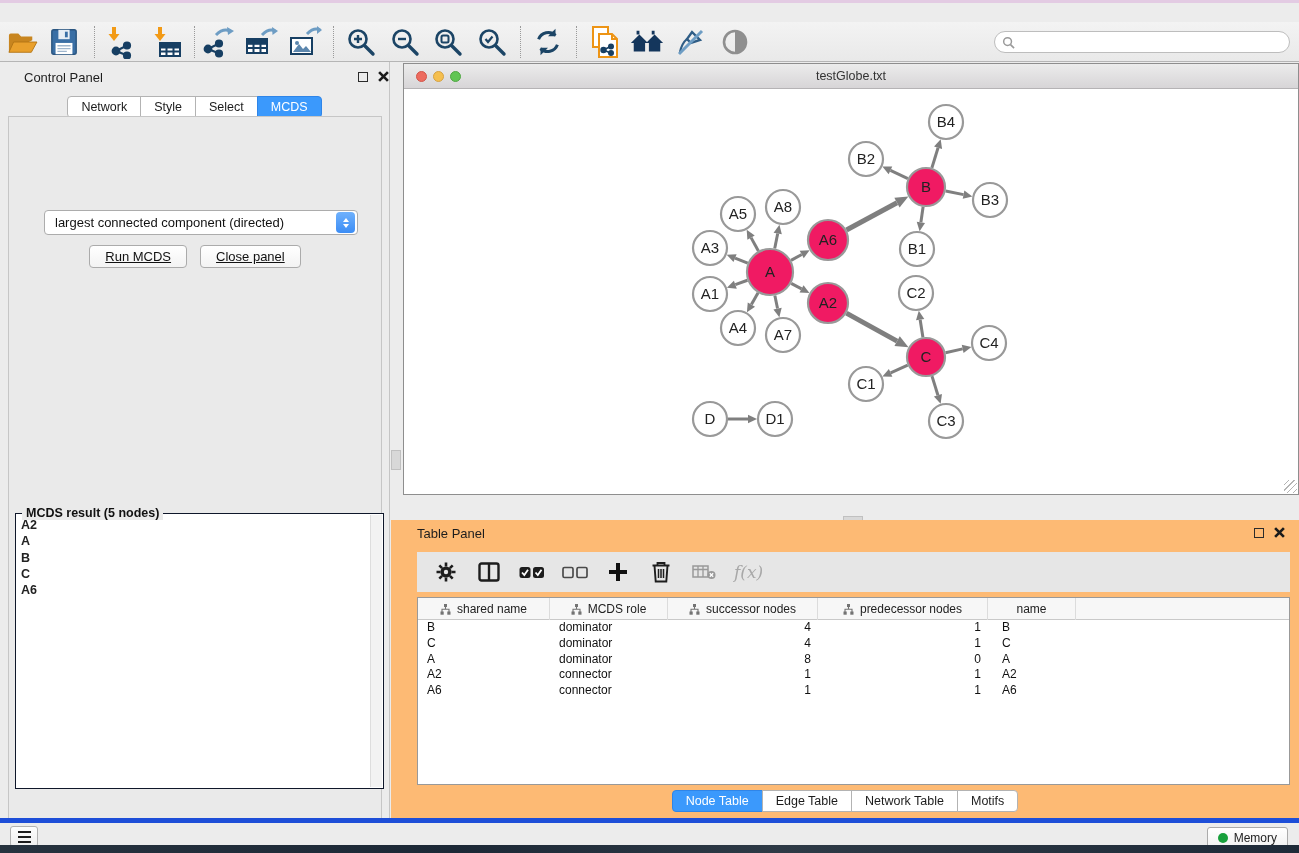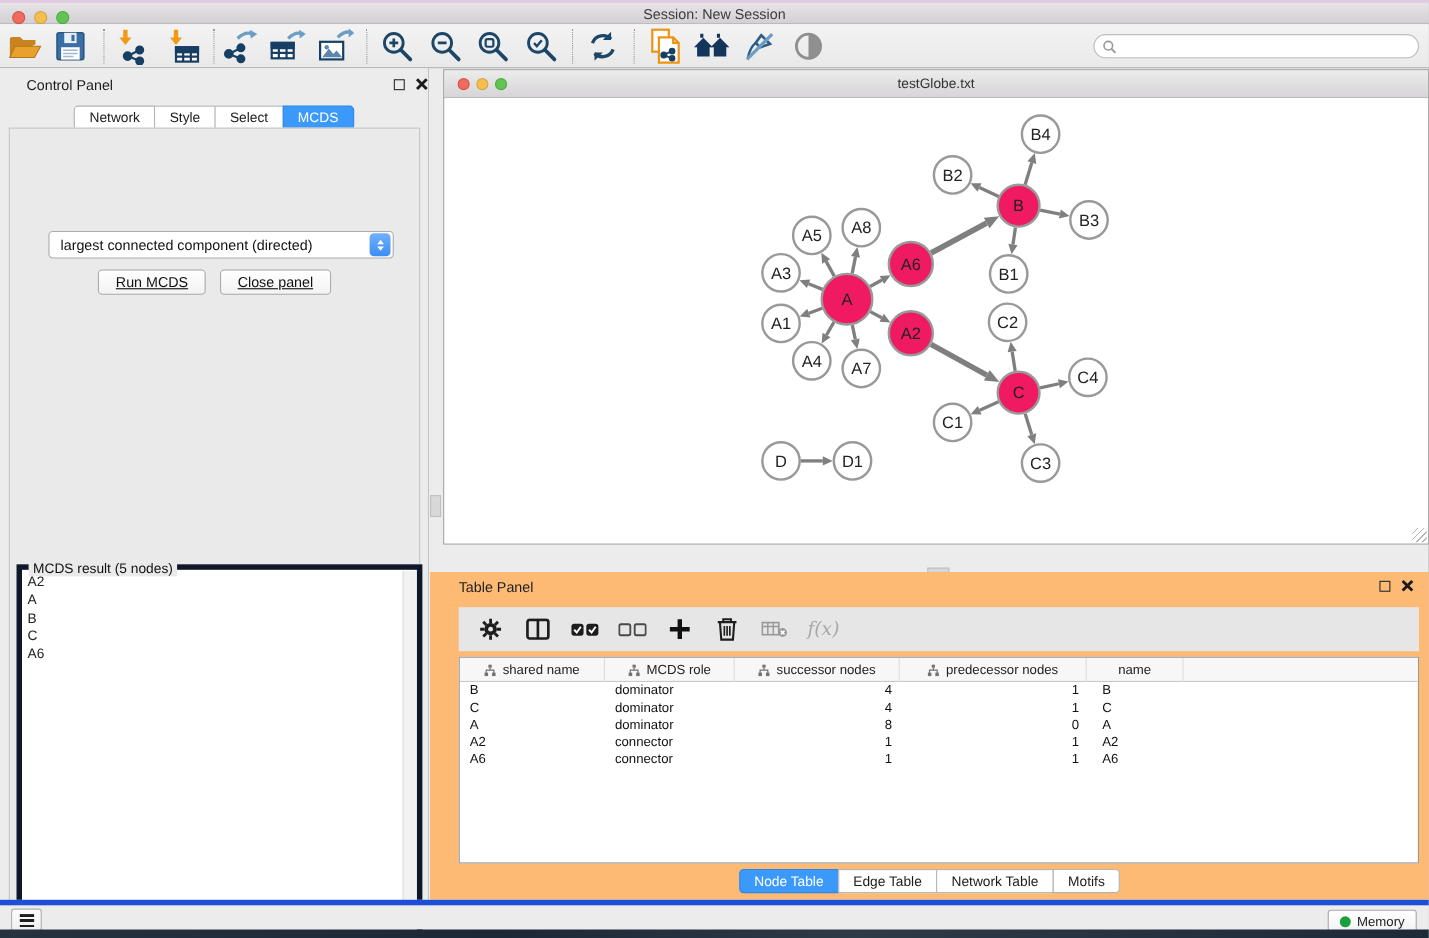--- a/index.html
+++ b/index.html
@@ -43,21 +43,21 @@
              border-radius:4px;display:flex;align-items:center;}
   .criterion .val{flex:1;font-size:13px;padding-left:10px;color:#111;white-space:nowrap;overflow:hidden;}
   .stepper{width:19px;height:21px;margin-right:2px;border-radius:4px;background:linear-gradient(#6fb1fc,#3c8df5);
            display:flex;flex-direction:column;align-items:center;justify-content:center;gap:2px;}
   .chev{width:0;height:0;border-left:3.5px solid transparent;border-right:3.5px solid transparent;}
   .chev.up{border-bottom:4px solid #fff;}
   .chev.down{border-top:4px solid #fff;}
   .cp-buttons{position:absolute;left:0;right:0;top:128px;display:flex;justify-content:center;gap:13px;}
   .btn{height:23px;background:linear-gradient(#ffffff,#f3f3f3);border:1px solid #ababab;border-radius:4px;
        font-size:13px;padding:0 15px;line-height:21px;color:#111;text-decoration:underline;}
-  .result-box{position:absolute;left:6px;top:396px;width:369px;height:340px;border:5px solid #0f172a;background:#fff;}
+  .result-box{position:absolute;left:6px;top:396px;width:369px;height:276px;border:1px solid #0f172a;background:#fff;font-weight:bold;}
   .result-legend{position:absolute;left:6px;top:-8px;background:#eaeaea;padding:0 4px;font-size:12.5px;color:#111;}
   .result-list{position:absolute;left:1px;top:3px;bottom:1px;right:13px;overflow:hidden;font-size:12.5px;}
   .result-list div{padding:0 0 0 4px;line-height:16.3px;}
   .result-scroll{position:absolute;top:1px;bottom:1px;right:1px;width:12px;background:#f2f2f2;border-left:1px solid #ddd;}
   
   .net-window{position:absolute;left:403px;top:63px;width:896px;height:432px;background:#fff;border:1px solid #8e8e8e;}
   .net-titlebar{position:absolute;left:0;top:0;right:0;height:25px;background:linear-gradient(#ececec,#d7d5d7);
                 border-bottom:1px solid #b5b3b5;}
   .net-titlebar .title{position:absolute;left:0;right:0;top:5px;text-align:center;font-size:12.5px;color:#333;}
   .net-lights{position:absolute;left:12px;top:-3px;display:flex;gap:6px;}
@@ -98,28 +98,20 @@
      background:linear-gradient(90deg,#26323e,#1c2836 35%,#2e3a46 60%,#1e2a38);}
   svg{display:block;}
 </style>
 </head>
 <body>
 
 <div class="app">
 
   <div class="desktop-top"></div>
 
-  <div class="titlebar">
-    <div class="lights">
-      <span class="light red"></span>
-      <span class="light yellow"></span>
-      <span class="light green"></span>
-    </div>
-    <div class="title">Session: New Session</div>
-  </div>
 
   <div class="toolbar">
     <div class="tb-icon" style="left:2px">
       <svg width="32" height="28" viewBox="0 0 34 30">
           <path d="M3 26V8q0-2 2-2h8l3 3h12v4" fill="#c8851f"></path>
           <path d="M3 26l5-11h25l-6 11z" fill="#e9a02c" stroke="#b47514" stroke-width="1"></path>
         </svg>
     </div>
     <div class="tb-icon" style="left:44px">
       <svg width="30" height="30" viewBox="0 0 32 32">

